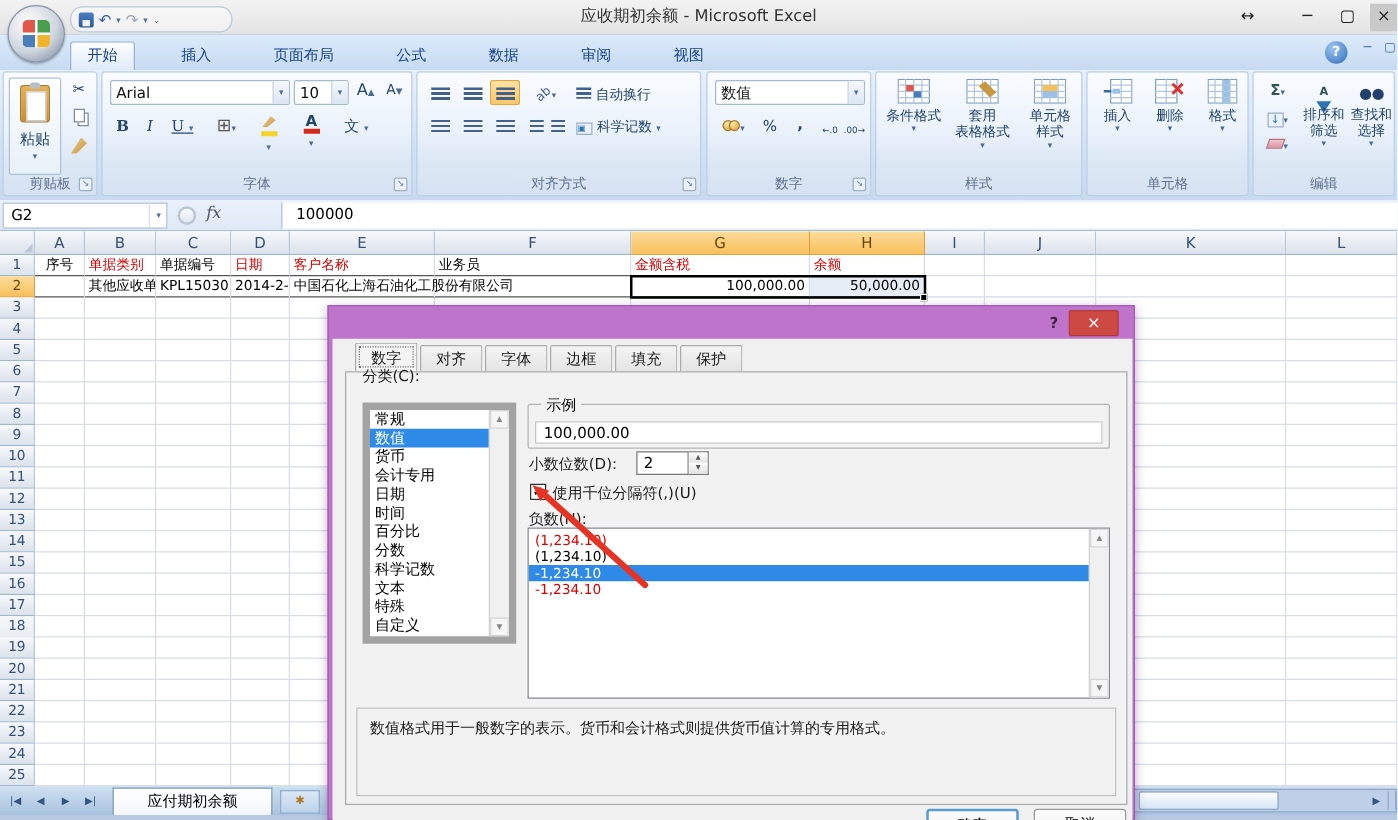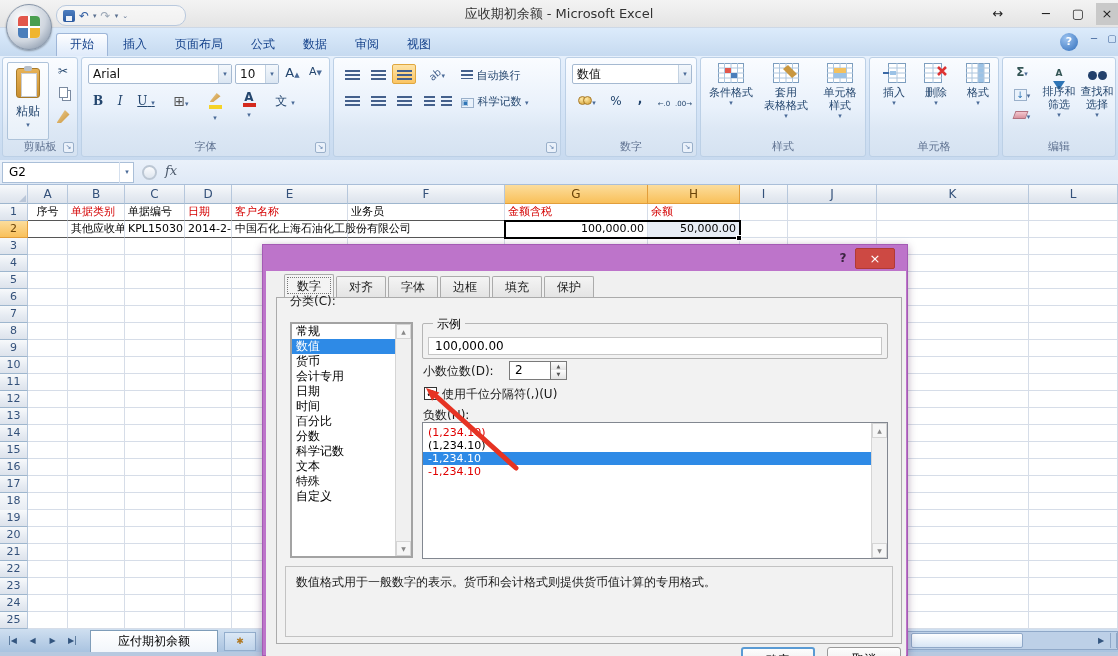--- a/index.html
+++ b/index.html
@@ -19,21 +19,21 @@
 #officelogo{left:11px;top:11px;width:22px;height:22px;border-radius:4px;overflow:hidden;display:grid;grid-template-columns:1fr 1fr;grid-template-rows:1fr 1fr;gap:2px;background:#fff}
 #officelogo span{display:block}
 #qat{left:56px;top:5px;width:130px;height:21px;border:1px solid #b9c9de;border-radius:10px;background:rgba(255,255,255,.45);display:flex;align-items:center;padding:0 6px;gap:4px;z-index:11}
 .qbtn{font-size:12px;line-height:16px;color:#2c5aa0}
 .qbtn.dis{color:#9aa6b5}
 .qdrop{font-size:7px;color:#5a7090}
 .saveic{width:12px;height:12px;background:linear-gradient(#4d7ec0,#2c5aa0);border-radius:2px;position:relative}
 .saveic:after{content:"";position:absolute;left:3px;bottom:1px;width:6px;height:5px;background:#eef3fa}
 
 #tabrow{left:0;top:28px;width:1118px;height:28px;background:linear-gradient(#dcebfb,#c6daf0)}
-#tabstrip{position:absolute;left:56px;bottom:0;display:flex;gap:2px;height:23px}
+#tabstrip{position:absolute;left:56px;bottom:0;display:flex;gap:24px;height:23px}
 .rtab{height:23px;line-height:23px;padding:0 13px;font-size:12px;color:#15428b;border-radius:3px 3px 0 0}
 .rtab.active{background:linear-gradient(#fefeff,#eaf2fc 60%,#dfeafa);border:1px solid #9eb6d8;border-bottom:none;line-height:21px}
 .minbtn{top:5px;font-size:10px;color:#44699e;text-align:center}
 #helpbtn{left:1060px;top:5px;width:18px;height:18px;border-radius:50%;background:radial-gradient(circle at 35% 30%,#9cc3f0,#2f6dbb);color:#fff;font-size:11px;font-weight:bold;text-align:center;line-height:18px}
 
 #ribbon{left:0;top:56px;width:1118px;height:104px;background:linear-gradient(#e6f0fc,#d3e3f6 55%,#c8daef)}
 .g{position:absolute;top:1px;height:100px;border:1px solid #bcd0e6;border-radius:3px;
  background:linear-gradient(#fafcff,#e9f1fb 50%,#dde8f5 72%,#d5e2f1)}
 .glabel{position:absolute;left:0;bottom:2px;width:100%;text-align:center;font-size:11px;color:#5f7291}
 .launcher{position:absolute;right:3px;bottom:3px;width:11px;height:11px;border:1px solid #9ab0ca;border-radius:2px;font-size:7px;line-height:9px;text-align:center;color:#587aa6;background:#eaf1fa}
@@ -96,21 +96,21 @@
 #dialog{left:262px;top:244px;width:646px;height:412px;background:#bd74ca;border:1px solid #a45bb4;z-index:10;box-shadow:0 2px 8px rgba(60,20,70,.35)}
 #dlgtitle{left:0;top:0;width:100%;height:26px;text-align:center;line-height:26px;font-size:13px;color:#1c1c1c}
 #dlghelp{left:570px;top:3px;width:20px;height:21px;text-align:center;line-height:21px;font-weight:bold;color:#3a2440}
 #dlgclose{left:592px;top:3px;width:40px;height:21px;background:#cd4943;border:1px solid #b03a35;border-radius:2px;color:#fff;text-align:center;line-height:20px;font-size:13px}
 #dlgbody{left:3px;top:26px;width:640px;height:386px;background:#f0f0f0}
 #dlgtabs{position:absolute;left:18px;top:5px;display:flex;height:21px}
 .dtab{height:21px;line-height:21px;padding:0 12px;font-size:12px;border:1px solid #ababab;border-bottom:none;border-radius:2px 2px 0 0;background:linear-gradient(#f4f4f4,#e4e4e4);margin-right:2px;color:#1a1a1a}
 .dtab.active{background:#f4f4f4;position:relative;top:-2px;height:23px;line-height:23px;outline:1px dotted #777;outline-offset:-4px}
 #dlgpage{left:10px;top:26px;width:626px;height:347px;border:1px solid #ababab;background:#f2f2f2}
 .dlbl{position:absolute;font-size:12px;color:#1a1a1a}
-#catlist{left:24px;top:51px;width:123px;height:236px;background:#fff;border:2px solid #a3a3a3;overflow:hidden}
+#catlist{left:24px;top:51px;width:123px;height:193px;background:#fff;border:6px solid #a3a3a3;overflow:hidden}
 .catitem{height:15px;line-height:15px;font-size:12px;padding-left:4px;width:106px;white-space:nowrap}
 .catitem.sel{background:#2e8ae6;color:#fff}
 .vsb{position:absolute;right:0;top:0;width:16px;height:100%;background:#f0f0f0;border-left:1px solid #d5d5d5}
 .sbbtn{position:absolute;left:0;width:15px;height:15px;background:#f6f6f6;border:1px solid #d5d5d5;font-size:6px;text-align:center;line-height:14px;color:#888}
 #samplebox{left:156px;top:52px;width:466px;height:36px;border:1px solid #b5b5b5;border-radius:2px}
 #samplelegend{position:absolute;left:10px;top:-8px;background:#f2f2f2;padding:0 4px;font-size:12px}
 #sampleval{left:162px;top:66px;width:454px;height:18px;background:#fff;border:1px solid #c6c6c6;line-height:16px;padding-left:6px;font-size:12px}
 #spin{left:243px;top:90px;width:42px;height:19px;background:#fff;border:1px solid #7a7a7a;line-height:17px;padding-left:5px;font-size:12px}
 #spinner{left:285px;top:90px;width:16px;height:19px;border:1px solid #7a7a7a;border-left:none}
 .spb{position:absolute;left:0;width:15px;height:9px;background:linear-gradient(#fdfdfd,#e3e3e3);border-bottom:1px solid #cfcfcf;font-size:5px;text-align:center;line-height:8px;color:#555}
@@ -213,20 +213,21 @@
       <div class="btn" style="left:32px;top:6px;width:24px;height:20px;padding-top:4px"><span class="lines"></span></div>
       <div class="btn hl" style="left:58px;top:6px;width:24px;height:20px;padding-top:4px"><span class="lines"></span></div>
       <div class="btn" style="left:88px;top:6px;width:30px;height:20px;line-height:18px"><span style="display:inline-block;transform:rotate(-40deg);font-size:10px;color:#44608c">ab</span><span class="dd">▾</span></div>
       <div class="btn" style="left:124px;top:6px;width:98px;height:20px;text-align:left;padding:3px 0 0 2px;font-size:11px"><span class="lines" style="width:12px;height:9px"></span> <span>自动换行</span></div>
       <div class="btn" style="left:6px;top:32px;width:24px;height:20px;padding-top:4px"><span class="lines"></span></div>
       <div class="btn" style="left:32px;top:32px;width:24px;height:20px;padding-top:4px"><span class="lines"></span></div>
       <div class="btn" style="left:58px;top:32px;width:24px;height:20px;padding-top:4px"><span class="lines"></span></div>
       <div class="btn" style="left:88px;top:32px;width:15px;height:20px;padding-top:4px"><span class="lines" style="width:11px"></span></div>
       <div class="btn" style="left:105px;top:32px;width:15px;height:20px;padding-top:4px"><span class="lines" style="width:11px"></span></div>
       <div class="btn" style="left:124px;top:32px;width:102px;height:20px;text-align:left;padding:3px 0 0 2px;font-size:11px"><span class="filldn" style="height:10px;font-size:7px;line-height:9px">▣</span> <span>科学记数</span> <span class="dd">▾</span></div>
+      <div class="glabel">对齐方式</div>
       <div class="launcher">↘</div>
     </div>
 
     <div class="g" style="left:565px;width:132px">
       <div class="combo" style="left:6px;top:6px;width:120px;height:20px">
         <span>数值</span>
         <span class="da">▾</span>
       </div>
       <div class="btn" style="left:6px;top:32px;width:30px;height:22px;line-height:20px"><span class="coin"></span><span class="coin" style="margin-left:-4px"></span><span class="dd">▾</span></div>
       <div class="btn" style="left:39px;top:32px;width:22px;height:22px;line-height:20px">%</div>
@@ -322,20 +323,21 @@
       </div>
       <div class="glabel">编辑</div>
     </div>
   </div>
 
   <div class="abs" id="fbar">
     <div class="abs" id="namebox">G2</div>
     <div class="abs" id="namedrop">▾</div>
     <div class="abs" id="circlebtn"></div>
     <div class="abs" id="fxlbl">fx</div>
+    <div class="abs" id="finput">100000</div>
   </div>
 
   <div class="abs" id="sheet">
     <div class="abs" id="selbox"></div>
     <div class="abs" id="fillhandle"></div>
   <div class="corner" style="left: 0px; top: 0px; width: 28px; height: 19px;"></div>
       <div class="ch" style="left: 28px; top: 0px; width: 40px; height: 19px;">A</div>
       <div class="ch" style="left: 68px; top: 0px; width: 57px; height: 19px;">B</div>
       <div class="ch" style="left: 125px; top: 0px; width: 60px; height: 19px;">C</div>
       <div class="ch" style="left: 185px; top: 0px; width: 47px; height: 19px;">D</div>

